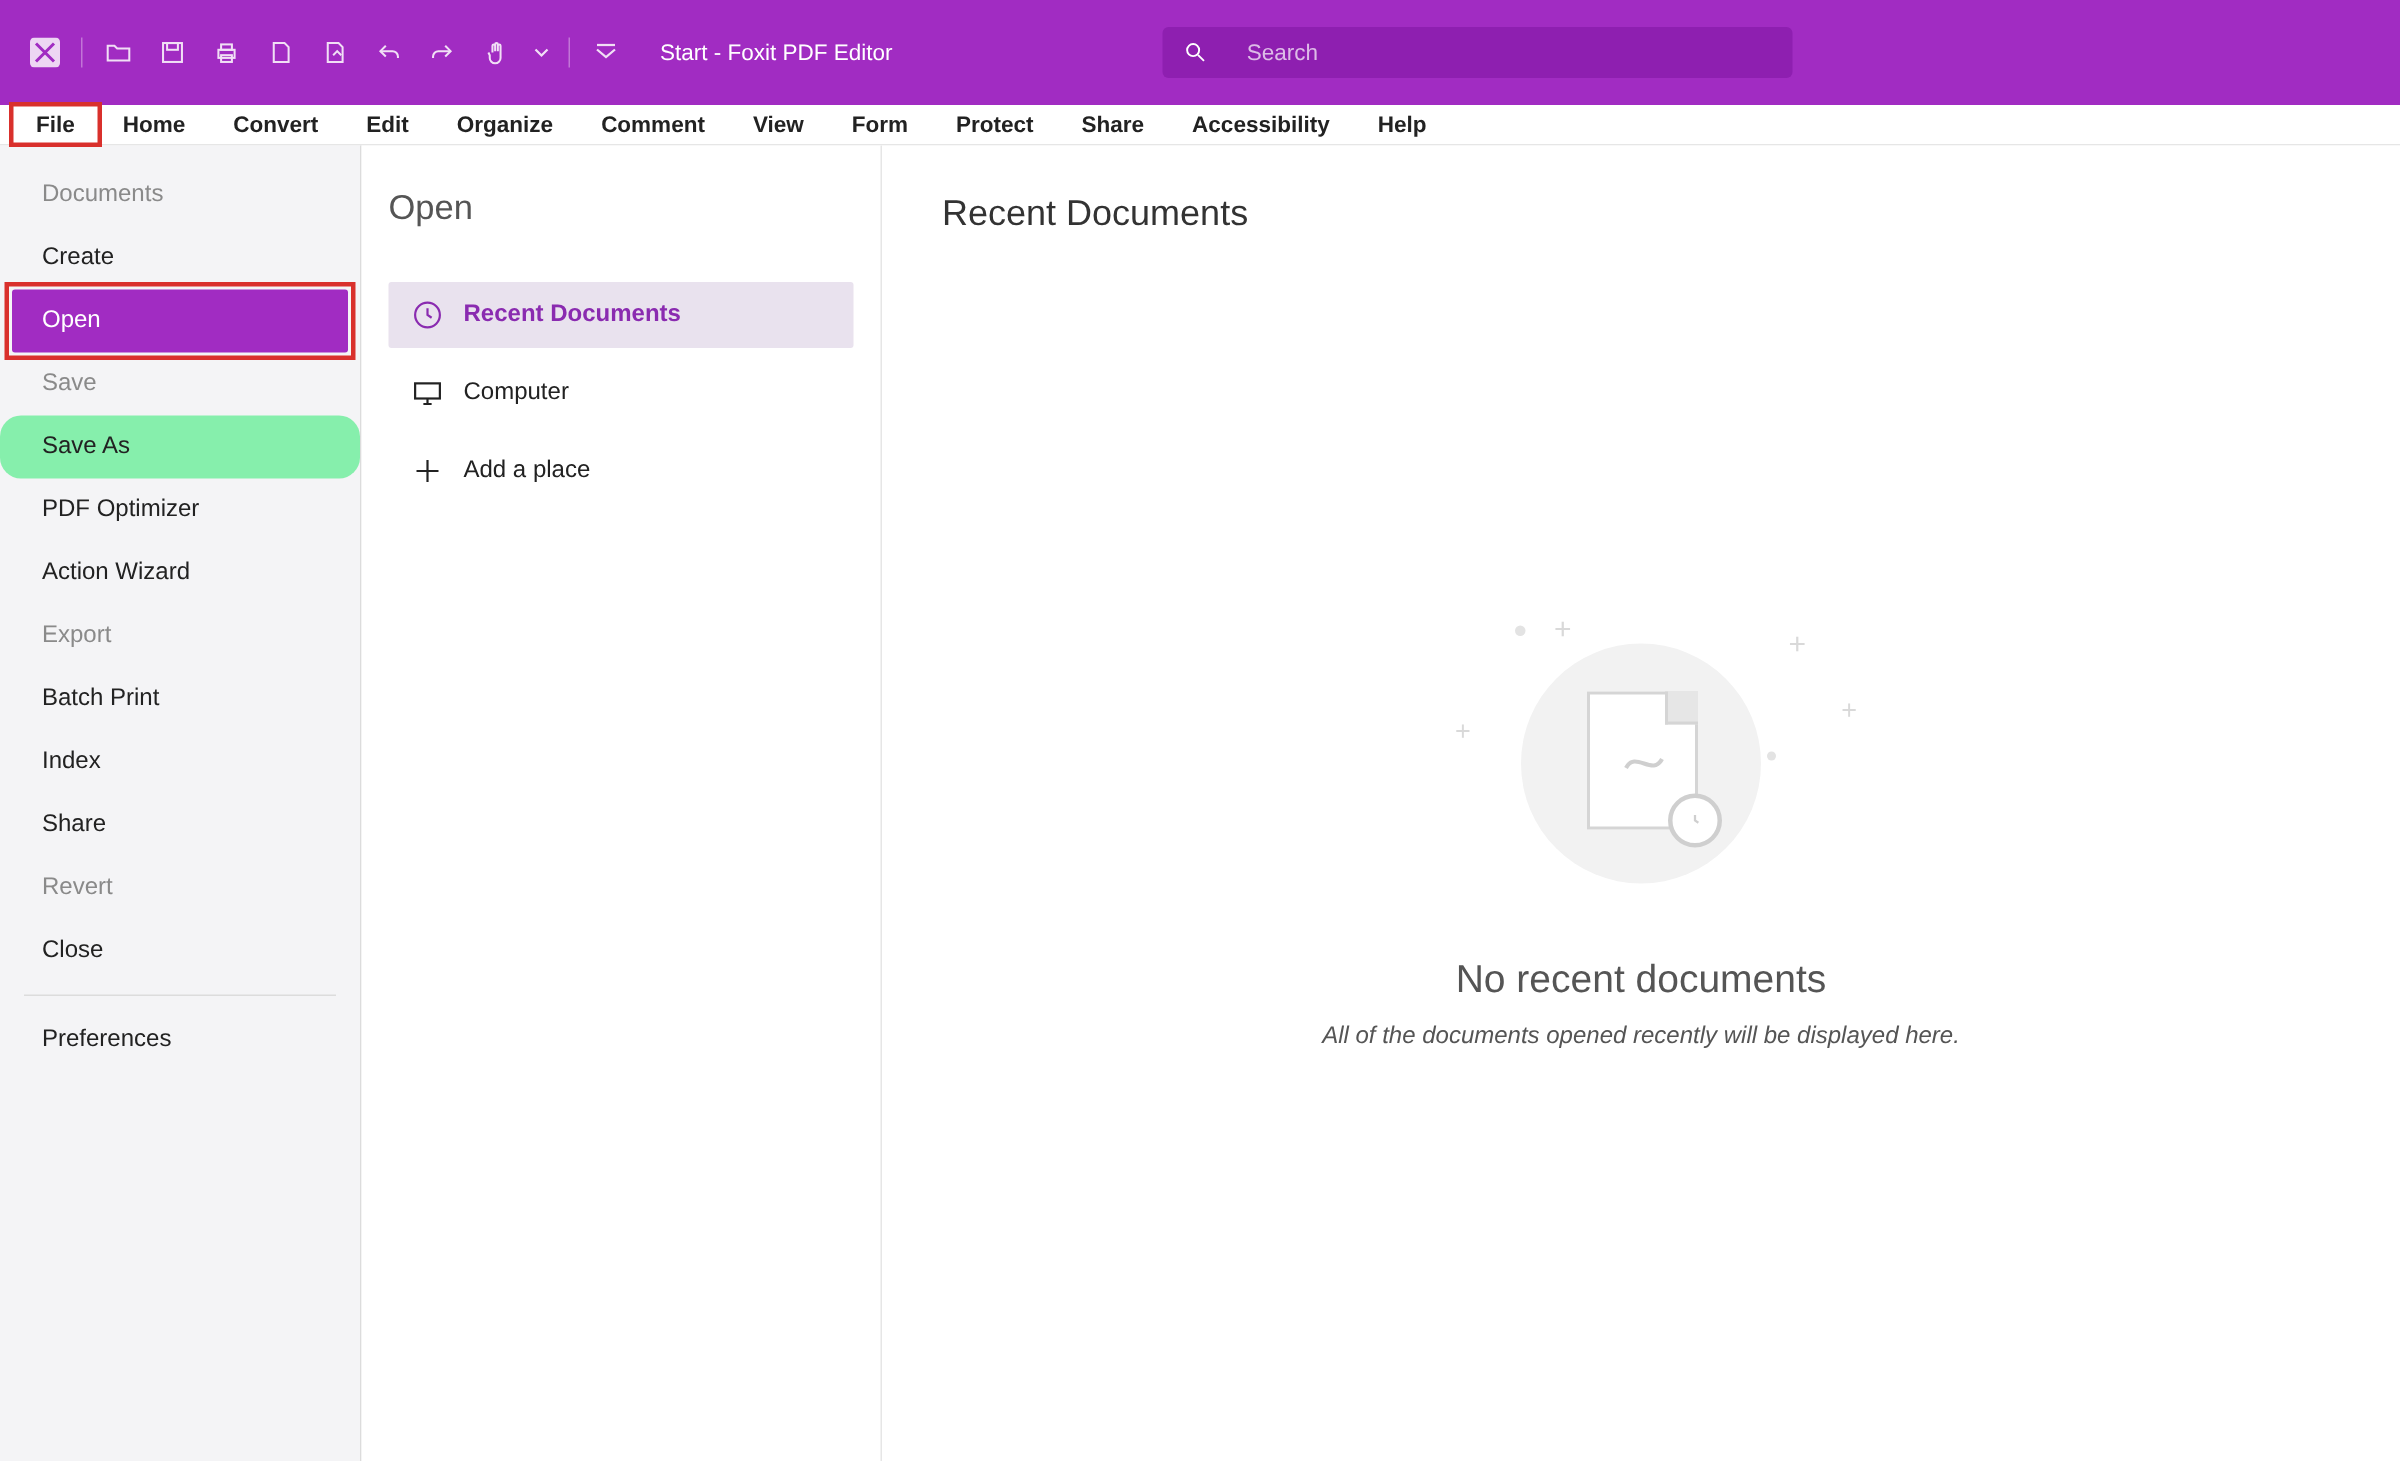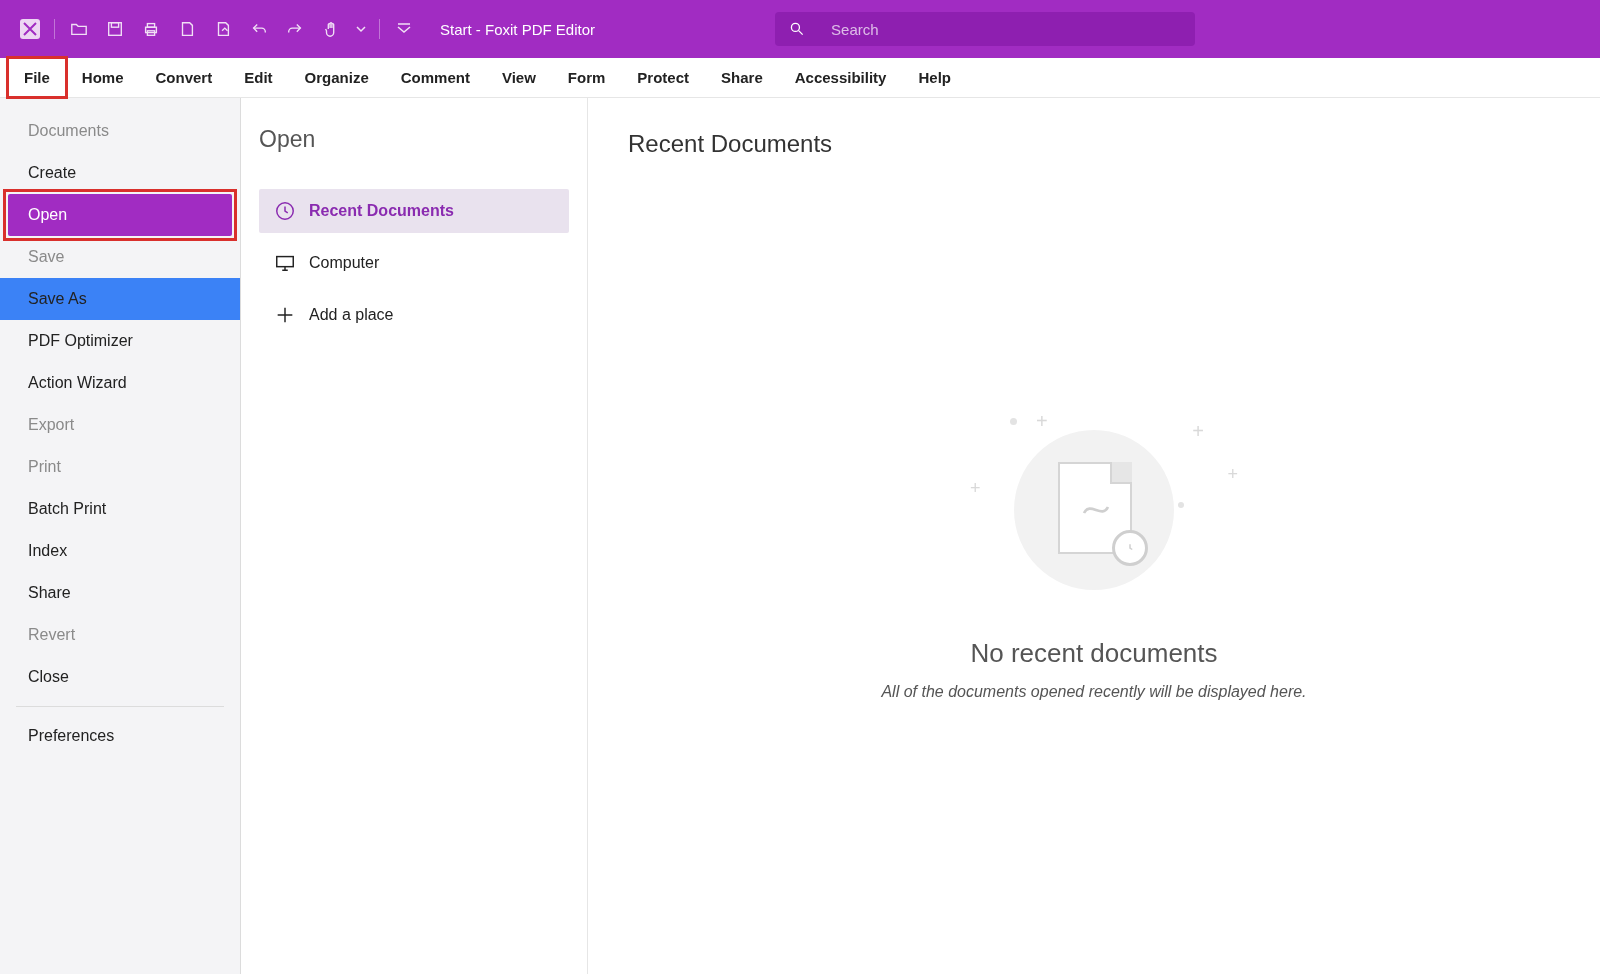--- a/index.html
+++ b/index.html
@@ -1,40 +1,40 @@
 <!DOCTYPE html>
 <html><head>
 <meta charset="utf-8">
 <style>
 * { margin: 0; padding: 0; box-sizing: border-box; font-family: 'Segoe UI', Tahoma, sans-serif; }
 body { width: 1600px; height: 974px; background: #f4f4f6; overflow: hidden; }
 
 
-.titlebar { height: 58px; background: #a12cc2; display: flex; align-items: center; padding: 0 12px; color: #fff; }
+.titlebar { height: 70px; background: #a12cc2; display: flex; align-items: center; padding: 0 12px; color: #fff; }
 .tb-icon { width: 24px; height: 24px; display: flex; align-items: center; justify-content: center; margin: 0 6px; opacity: .85; }
 .tb-sep { width: 1px; height: 20px; background: rgba(255,255,255,.35); margin: 0 6px; }
 .tb-title { margin-left: 18px; font-size: 15px; color: #fff; }
 .tb-search { margin-left: 180px; flex: 0 0 420px; height: 34px; background: #8e1fb0; border-radius: 4px; display: flex; align-items: center; padding: 0 14px; }
 .tb-search input { background: transparent; border: none; outline: none; color: #84cc16; font-size: 15px; margin-left: 26px; width: 100%; }
 .tb-search input::placeholder { color: rgba(255,255,255,.7); }
 
 
-.ribbon { height: 40px; background: #fff; display: flex; align-items: stretch; padding: 0 8px; border-bottom: 1px solid #e6e6e6; }
+.ribbon { height: 27px; background: #fff; display: flex; align-items: stretch; padding: 0 8px; border-bottom: 1px solid #e6e6e6; }
 .ribbon-tab { padding: 0 16px; display: flex; align-items: center; font-size: 15px; color: #222; cursor: pointer; font-weight: 600; }
 .ribbon-tab.file { position: relative; }
 .ribbon-tab.file::after { content: ""; position: absolute; left: -2px; top: -2px; right: -2px; bottom: -2px; border: 3px solid #d9302c; pointer-events: none; }
 
 
 .main { display: flex; height: calc(100% - 88px); }
 
 
 .file-panel { width: 241px; background: #f4f4f6; border-right: 1px solid #dcdcdc; padding-top: 12px; }
 .file-item { height: 42px; display: flex; align-items: center; padding: 0 28px; font-size: 16px; color: #222; cursor: pointer; }
 .file-item.disabled { color: #8a8a8a; }
-.file-item.hover { background: #3b82f6; }
+.file-item.hover { background: #86efac; border-radius: 14px; }
 .file-item.active { background: #a12cc2; color: #fff; position: relative; margin: 0 8px; border-radius: 2px; padding: 0 20px; }
 .file-item.active::after { content: ""; position: absolute; left: -5px; top: -5px; right: -5px; bottom: -5px; border: 3px solid #d9302c; pointer-events: none; }
 .file-divider { height: 1px; background: #dcdcdc; margin: 8px 16px; }
 
 
 .open-panel { width: 347px; background: #fff; border-right: 1px solid #e6e6e6; padding: 28px 18px; }
 .open-title { font-size: 23px; color: #555; margin-bottom: 36px; }
 .open-item { height: 44px; display: flex; align-items: center; padding: 0 14px; font-size: 16px; color: #222; cursor: pointer; border-radius: 2px; margin-bottom: 8px; }
 .open-item.selected { background: #e9e2ee; color: #8a2bb0; font-weight: 600; }
 .open-item .oi-icon { width: 24px; height: 24px; margin-right: 12px; display: flex; align-items: center; justify-content: center; }
@@ -157,21 +157,20 @@
 
   <div class="file-panel">
     <div class="file-item disabled">Documents</div>
     <div class="file-item">Create</div>
     <div class="file-item active">Open</div>
     <div class="file-item disabled">Save</div>
     <div class="file-item hover">Save As</div>
     <div class="file-item">PDF Optimizer</div>
     <div class="file-item">Action Wizard</div>
     <div class="file-item disabled">Export</div>
-    <div class="file-item disabled">Print</div>
     <div class="file-item">Batch Print</div>
     <div class="file-item">Index</div>
     <div class="file-item">Share</div>
     <div class="file-item disabled">Revert</div>
     <div class="file-item">Close</div>
     <div class="file-divider"></div>
     <div class="file-item">Preferences</div>
   </div>
 
   <div class="open-panel">

